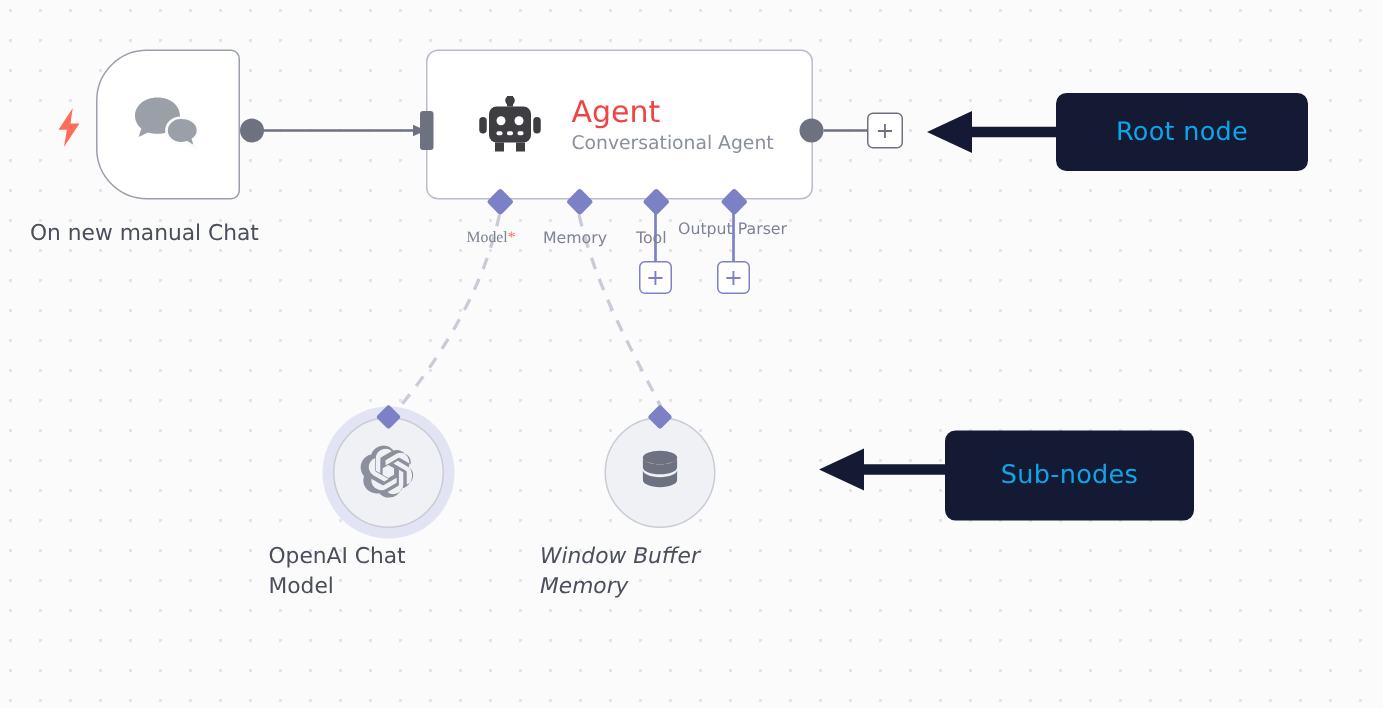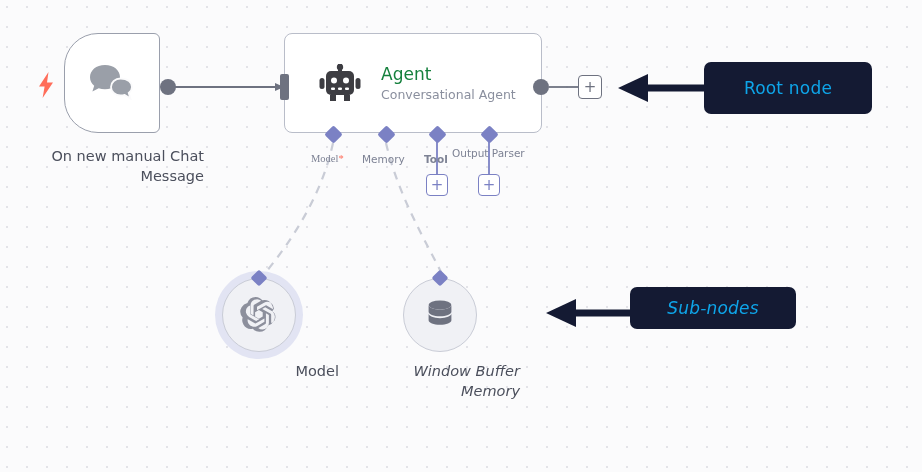--- a/index.html
+++ b/index.html
@@ -57,22 +57,22 @@
     border: 1.6px solid #b9bdc9;
     border-radius: 8px;
     box-sizing: border-box;
     display: flex;
     align-items: center;
     padding-left: 34px;
   }
   .robot-icon { width: 42px; height: 38px; flex: none; }
   .agent-text { margin-left: 20px; }
   .agent-title {
-    font-size: 17px;
-    color: #15803d;
+    font-size: 20px;
+    color: #ef4444;
     line-height: 20px;
   }
   .agent-subtitle {
     font-size: 12.5px;
     color: #8a8f9e;
     line-height: 17px;
     margin-top: 2px;
   }
 
   
@@ -146,21 +146,21 @@
     justify-content: center;
   }
   .sub-node.haloed {
     box-shadow: 0 0 0 7px #e2e4f3;
   }
   .sub-icon { width: 38px; height: 38px; }
 
   
   .caption {
     position: absolute;
-    text-align: right;
+    text-align: left;
     font-size: 14.5px;
     color: #4b4f5c;
     line-height: 20px;
   }
 
   
   .callout {
     position: absolute;
     background: #141a33;
     border-radius: 7px;
@@ -213,21 +213,20 @@
       <path d="M31.5 15.5 C26.2 15.5 22 19.4 22 24 C22 28.6 26.2 32.5 31.5 32.5 C33 32.5 34.4 32.3 35.7 31.9 L41.4 35.4 L39.7 29.9 C41.8 28.4 43 26.3 43 24 C43 19.4 38.8 15.5 31.5 15.5 Z" fill="#9a9fa8" stroke="#fbfbfc" stroke-width="1.8"></path>
     </svg>
   </div>
   <svg class="bolt" viewBox="0 0 16 26">
     <path d="M10.5 0 L1 14.5 L6.6 14.5 L4.6 26 L15 10.4 L9 10.4 Z" fill="#ff6d5a"></path>
   </svg>
   <div class="port-dot" style="left:160px; top:79px;"></div>
 
   <div class="caption" style="left:20px; top:146px; width:184px;">
     <div>On new manual Chat</div>
-    <div>Message</div>
   </div>
 
   <div class="agent-node">
     <svg class="robot-icon" viewBox="0 0 42 38">
       <rect x="19" y="0" width="4" height="7" fill="#3d3d42"></rect>
       <circle cx="21" cy="3" r="3.2" fill="#3d3d42"></circle>
       <rect x="7" y="7" width="28" height="24" rx="5" fill="#3d3d42"></rect>
       <rect x="0.5" y="14" width="5" height="11" rx="2.5" fill="#3d3d42"></rect>
       <rect x="36.5" y="14" width="5" height="11" rx="2.5" fill="#3d3d42"></rect>
       <circle cx="15" cy="16.5" r="3" fill="#ffffff"></circle>
@@ -249,45 +248,46 @@
 
   <div class="diamond" style="left:327px; top:128px;"></div>
   <div class="diamond" style="left:380px; top:128px;"></div>
   <div class="diamond" style="left:431px; top:128px;"></div>
   <div class="diamond" style="left:483px; top:128px;"></div>
 
   <div class="port-label" style="left:311px; top:153px;font-family:Liberation Serif, serif;">
     <span>Model</span><span class="req">*</span>
   </div>
   <div class="port-label" style="left:362px; top:153px;">Memory</div>
-  <div class="port-label" style="left:424px; top:153px;font-weight:bold;">Tool</div>
+  <div class="port-label" style="left:424px; top:153px;">Tool</div>
   <div class="port-label" style="left:452px; top:147px;">Output Parser</div>
 
   <div class="plus-btn" style="left:426px; top:174px;">+</div>
   <div class="plus-btn" style="left:478px; top:174px;">+</div>
 
   <div class="sub-node haloed" style="left:222px; top:278px;">
     <svg class="sub-icon" viewBox="0 0 40 40">
       <path d="M34.2 16.4a9.1 9.1 0 0 0-.8-7.5 9.2 9.2 0 0 0-9.9-4.4A9.1 9.1 0 0 0 16.6 1a9.2 9.2 0 0 0-8.8 6.4 9.1 9.1 0 0 0-6.1 4.4 9.2 9.2 0 0 0 1.1 10.8 9.1 9.1 0 0 0 .8 7.5 9.2 9.2 0 0 0 9.9 4.4 9.1 9.1 0 0 0 6.9 3.1 9.2 9.2 0 0 0 8.8-6.4 9.1 9.1 0 0 0 6.1-4.4 9.2 9.2 0 0 0-1.1-10.8zM23.6 35.3a6.8 6.8 0 0 1-4.4-1.6l.2-.1 7.3-4.2a1.2 1.2 0 0 0 .6-1v-10.3l3.1 1.8v8.5a6.9 6.9 0 0 1-6.8 6.9zM8.9 29a6.8 6.8 0 0 1-.8-4.6l.2.1 7.3 4.2a1.2 1.2 0 0 0 1.2 0l8.9-5.1v3.6l-7.4 4.3A6.9 6.9 0 0 1 8.9 29zM7 12.9a6.8 6.8 0 0 1 3.6-3l0 .2v8.4a1.2 1.2 0 0 0 .6 1l8.9 5.1-3.1 1.8-7.4-4.3A6.9 6.9 0 0 1 7 12.9zm25.3 5.9l-8.9-5.2 3.1-1.8 7.4 4.3a6.9 6.9 0 0 1-1.1 12.4v-8.7a1.2 1.2 0 0 0-.6-1zm3.1-4.6l-.2-.1-7.2-4.2a1.2 1.2 0 0 0-1.2 0l-8.9 5.1v-3.6l7.4-4.3a6.9 6.9 0 0 1 10.2 7.1zM14.2 20.6l-3.1-1.8v-8.5a6.9 6.9 0 0 1 11.3-5.3l-.2.1-7.3 4.2a1.2 1.2 0 0 0-.6 1zm1.7-3.6l4-2.3 4 2.3v4.6l-4 2.3-4-2.3z" fill="#8c8f9c"></path>
     </svg>
   </div>
   <div class="diamond sub" style="left:253px; top:272px;"></div>
   <div class="caption" style="left:179px; top:361px; width:160px;">
+    <div>OpenAI Chat</div>
     <div>Model</div>
   </div>
 
   <div class="sub-node" style="left:403px; top:278px;">
     <svg class="sub-icon" viewBox="0 0 40 40">
       <ellipse cx="20" cy="9.5" rx="12" ry="4.8" fill="#6e7280"></ellipse>
       <path d="M8 9.5v7c0 2.6 5.4 4.8 12 4.8s12-2.2 12-4.8v-7c0 2.6-5.4 4.8-12 4.8S8 12.1 8 9.5z" fill="#6e7280"></path>
       <path d="M8 18.5v7c0 2.6 5.4 4.8 12 4.8s12-2.2 12-4.8v-7c0 2.6-5.4 4.8-12 4.8S8 21.1 8 18.5z" fill="#6e7280"></path>
     </svg>
   </div>
   <div class="diamond sub" style="left:434px; top:272px;"></div>
   <div class="caption" style="left:360px; top:361px; width:160px;font-style:italic;">
     <div>Window Buffer</div>
     <div>Memory</div>
   </div>
 
   <div class="callout" style="left:704px; top:62px; width:168px; height:52px;">Root node</div>
-  <div class="callout" style="left:630px; top:287px; width:166px; height:42px;font-style:italic;">Sub-nodes</div>
+  <div class="callout" style="left:630px; top:287px; width:166px; height:60px;">Sub-nodes</div>
 
 </div>
 
 </body></html>

